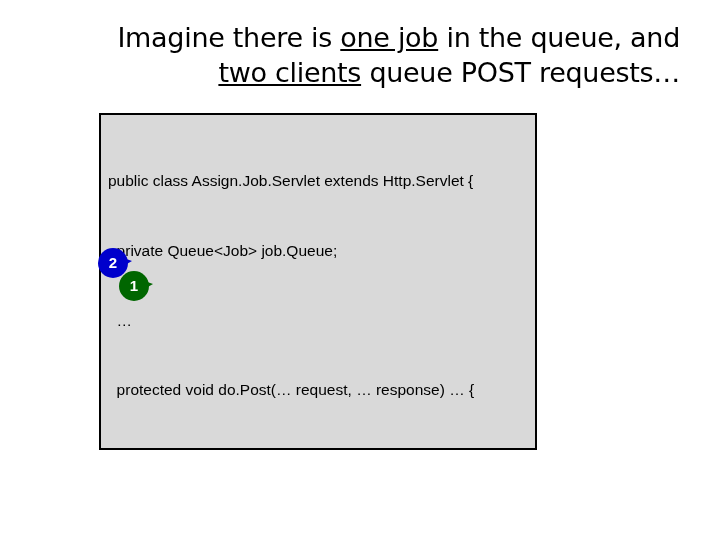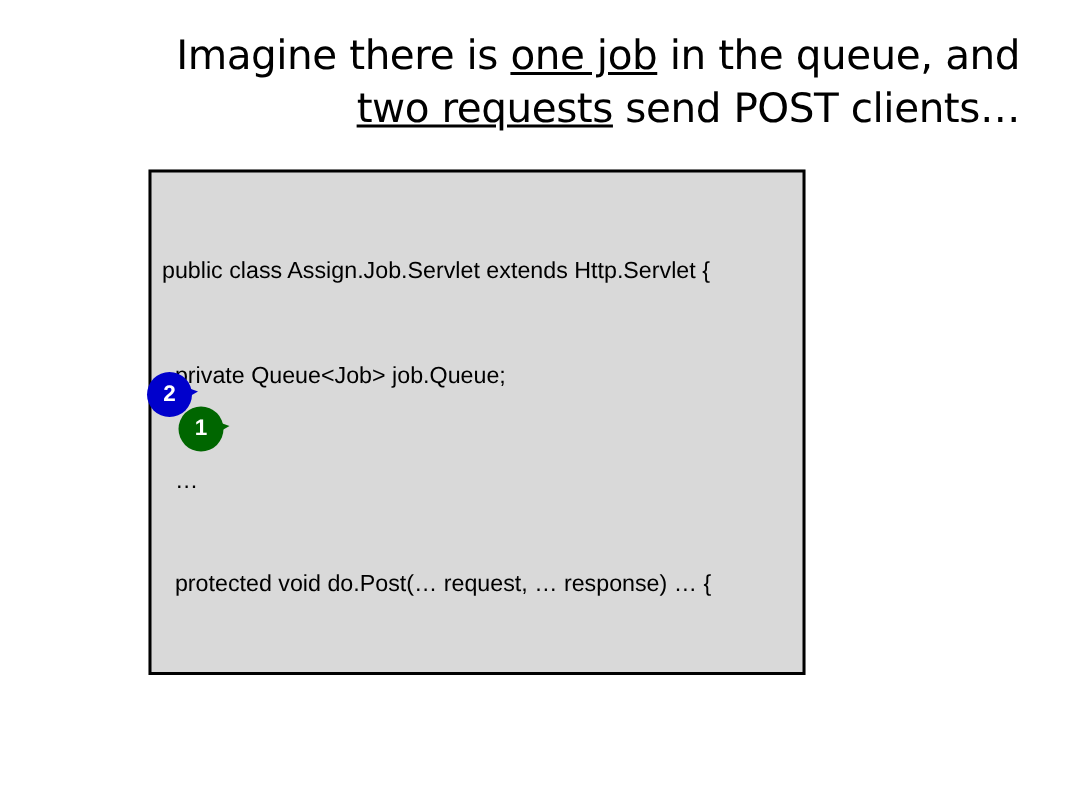--- a/index.html
+++ b/index.html
@@ -126,21 +126,21 @@
   #badge-1 .bubble { background: #006600; }
   #badge-1 .tail { border-left-color: #006600; }
 </style>
 </head>
 <body>
 
 <div id="slide">
 
   <div id="title-block">
     <span class="title-line"><span>Imagine there is </span><span class="u">one job</span><span> in the queue, and</span></span>
-    <span class="title-line"><span class="u">two requests</span><span> send POST clients…</span></span>
+    <span class="title-line"><span class="u">two clients</span><span> queue POST requests…</span></span>
   </div>
 
   <div id="code-box">
     <div id="code-lines">
       <span class="code-line">public class Assign.Job.Servlet extends Http.Servlet {</span>
       <span class="code-line">  private Queue&lt;Job&gt; job.Queue;</span>
       <span class="code-line">  …</span>
       <span class="code-line">  protected void do.Post(… request, … response) … {</span>
       <span class="code-line">    Print.Writer out = response.get.Writer();</span>
       

